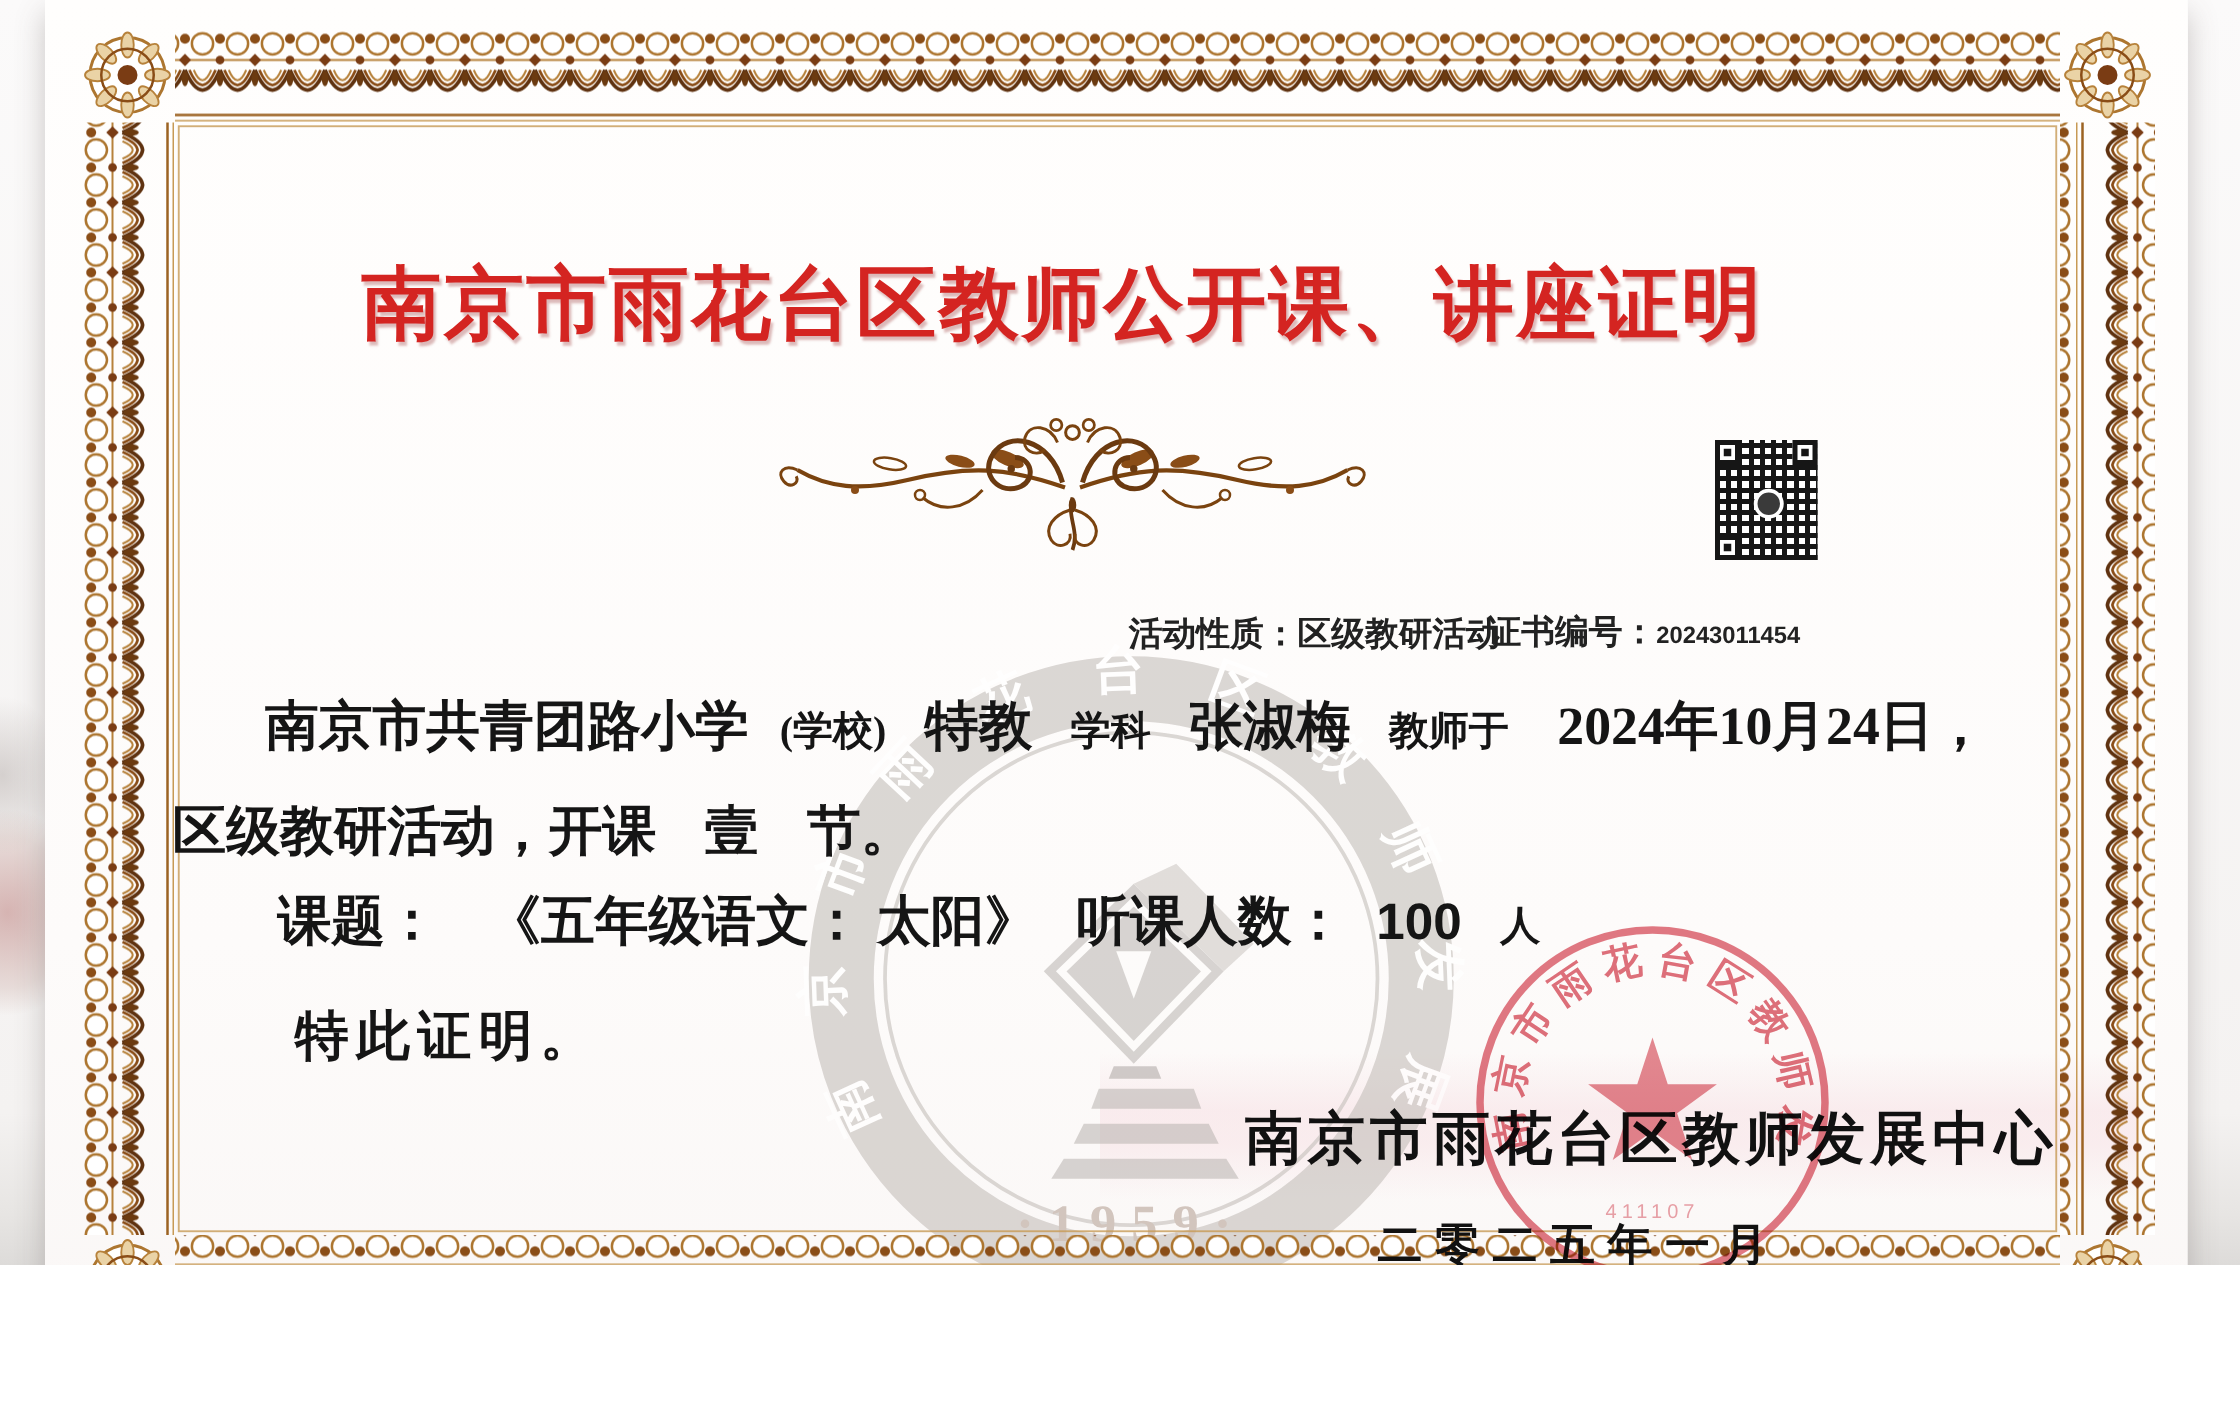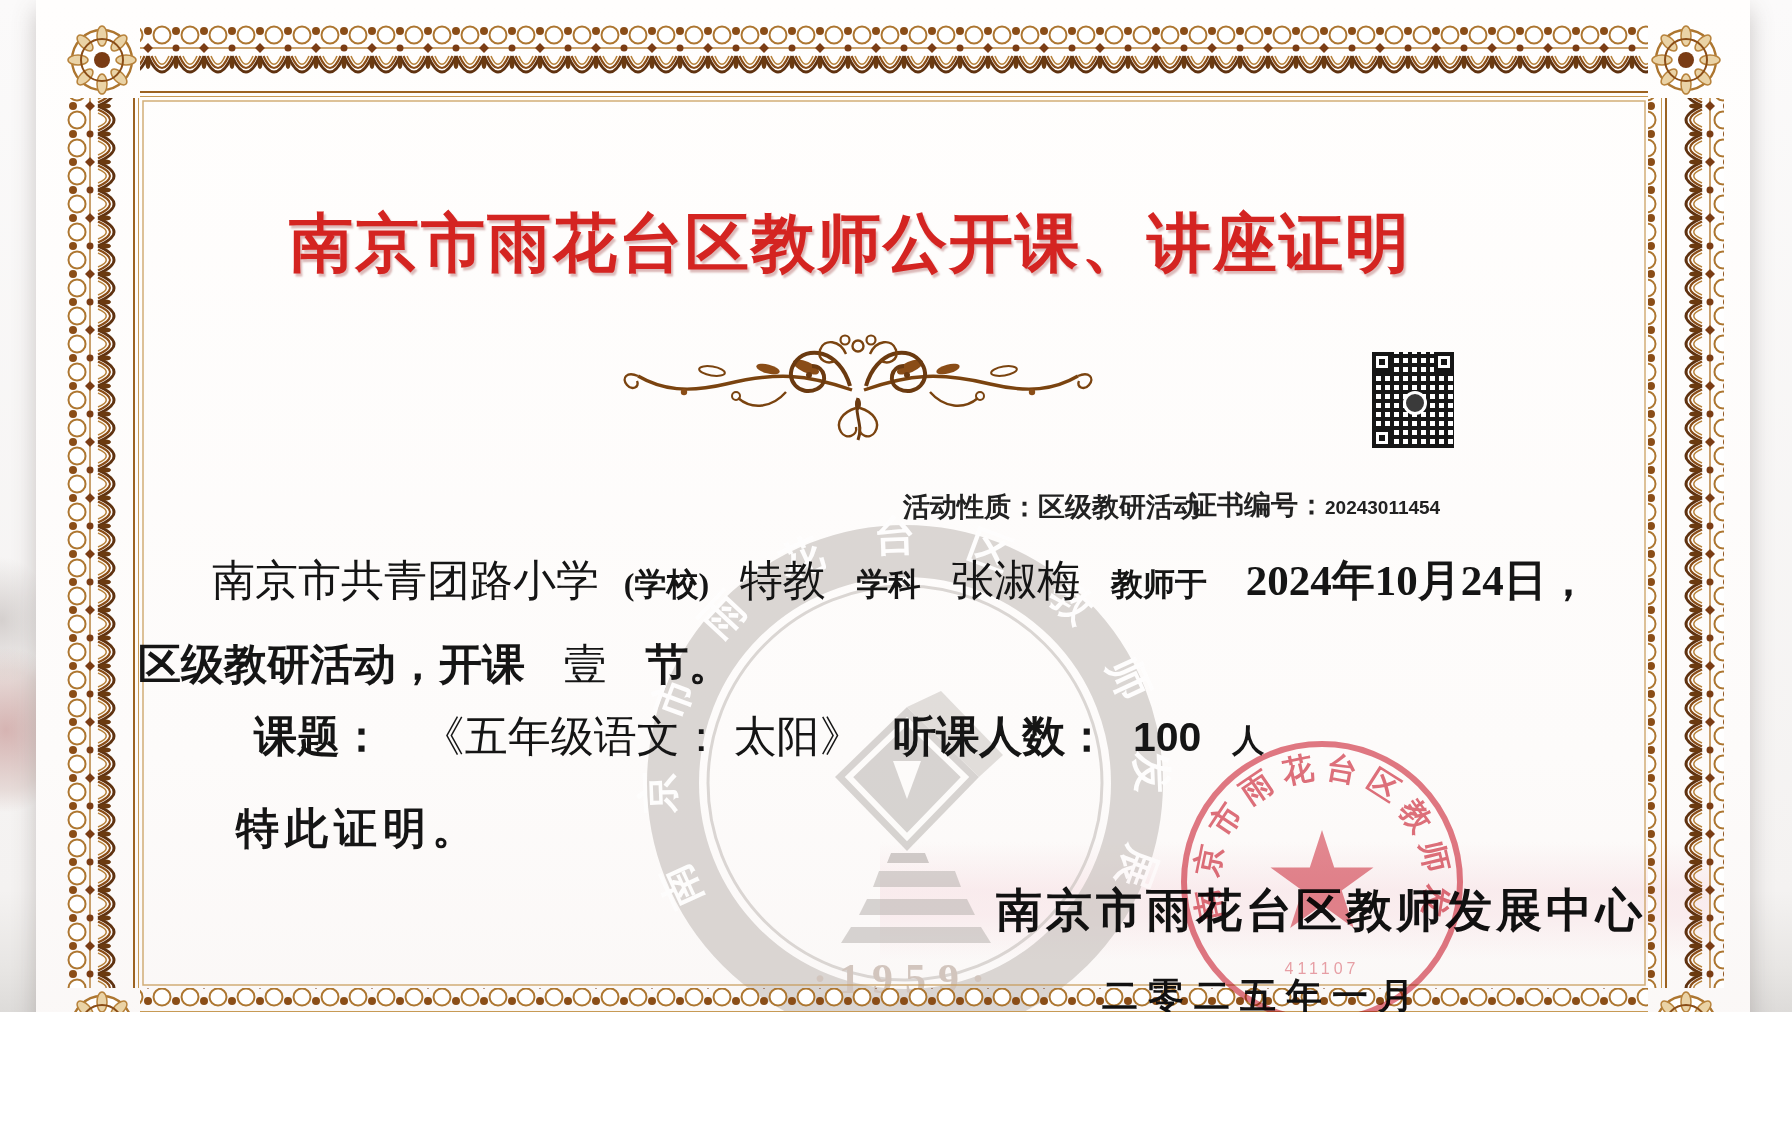--- a/index.html
+++ b/index.html
@@ -38,23 +38,23 @@
   .meta-line{z-index:5;font-size:27px;font-weight:700;color:#222;white-space:nowrap;}
   .meta-activity{left:903px;top:489px;}
   .meta-serial{left:1190px;top:487px;}
   .meta-serial .digits{font-family:"Liberation Sans","DejaVu Sans",sans-serif;font-size:19px;font-weight:700;}
 
   .bodyline{z-index:5;color:#151515;white-space:nowrap;font-size:43px;}
   .l1{left:212px;top:552px;}
   .l2{left:138px;top:636px;font-weight:700;}
   .l3{left:222px;top:708px;}
   .l4{left:236px;top:800px;font-weight:700;letter-spacing:6px;}
-  .tpl{font-weight:700;margin-left:32px;}
+  .tpl{font-weight:700;}
   .big{font-size:32px;}
-  .filled{font-weight:400;}
+  .filled{font-weight:700;}
   .gap-s{margin-left:14px;} .gap-m{margin-left:20px;} .gap-l{margin-left:28px;}
   .datechunk{font-weight:600;}
   .num{font-family:"Liberation Sans","DejaVu Sans",sans-serif;font-weight:700;font-size:41px;}
 
   .issuer{left:996px;top:880px;z-index:5;font-size:46px;font-weight:700;color:#111;letter-spacing:4px;white-space:nowrap;}
   .issue-date{left:1102px;top:972px;z-index:5;font-size:36px;font-weight:700;color:#111;letter-spacing:10px;white-space:nowrap;}
 
   
   .qr{
     left:1372px;top:352px;width:82px;height:96px;z-index:5;background:#fff;

